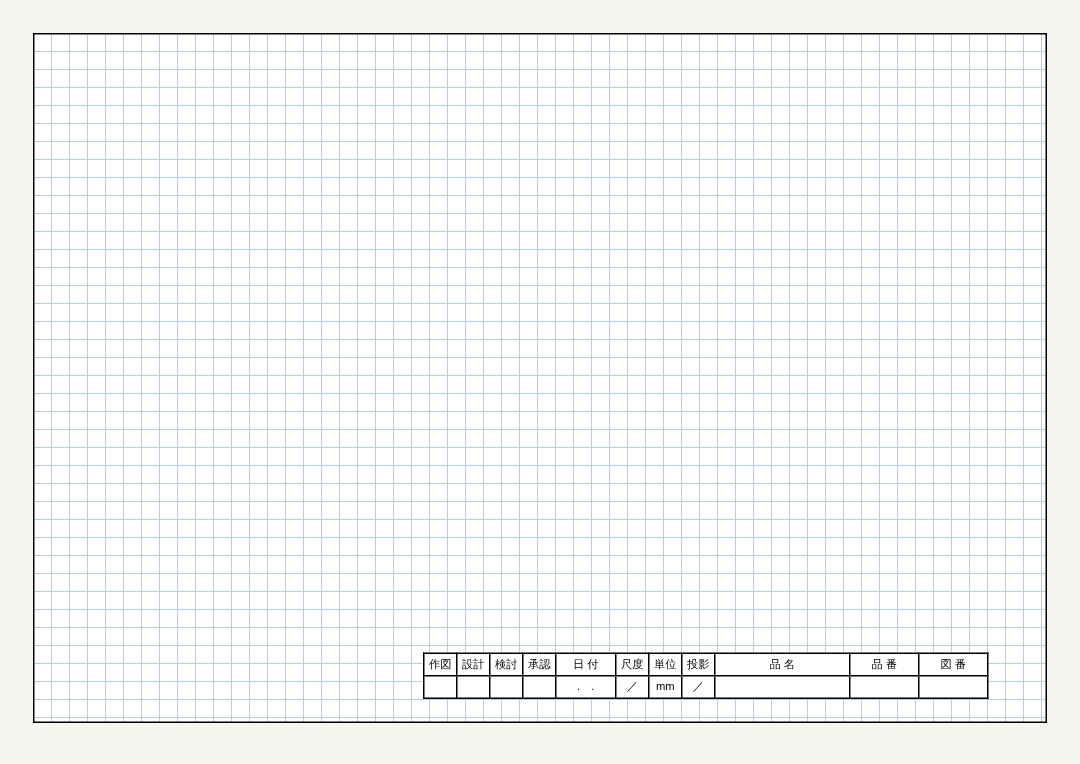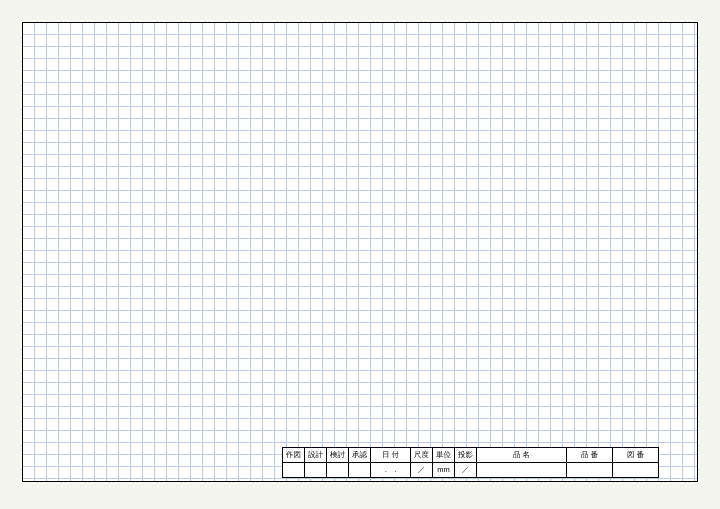--- a/index.html
+++ b/index.html
@@ -32,21 +32,21 @@
   .frame {
     position: absolute;
     inset: 0;
     border: 1.5px solid #000;
     box-sizing: border-box;
     pointer-events: none;
   }
   .titleblock {
     position: absolute;
     left: 260px;
-    bottom: 4px;
+    bottom: 16px;
     right: 0;
     height: 30px;
     border-collapse: collapse;
     table-layout: fixed;
     background: #fff;
     font-size: 7.5px;
     color: #000;
   }
   .titleblock th, .titleblock td {
     border: 1px solid #000;

